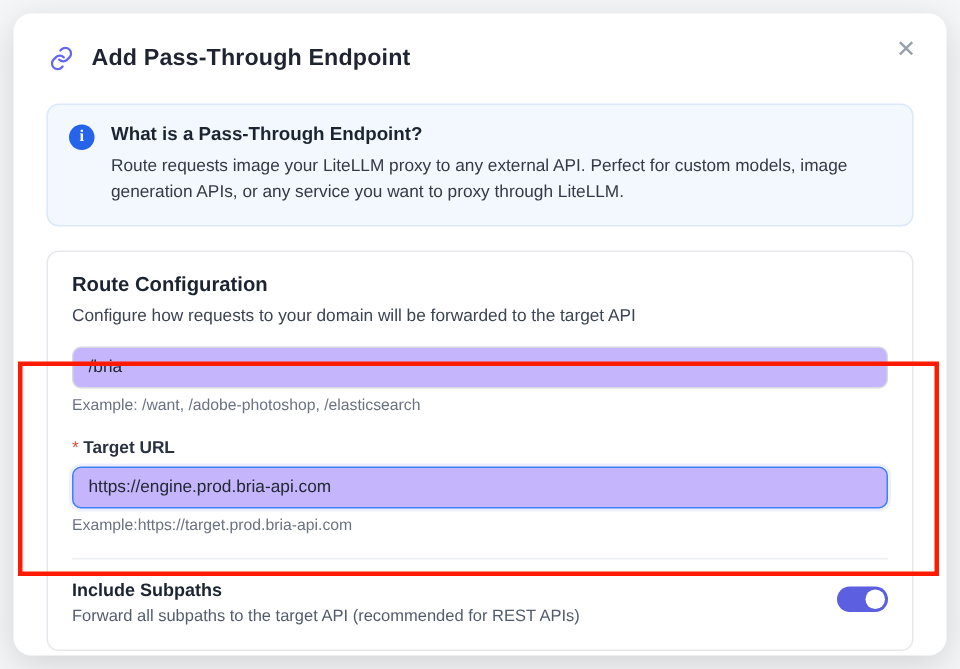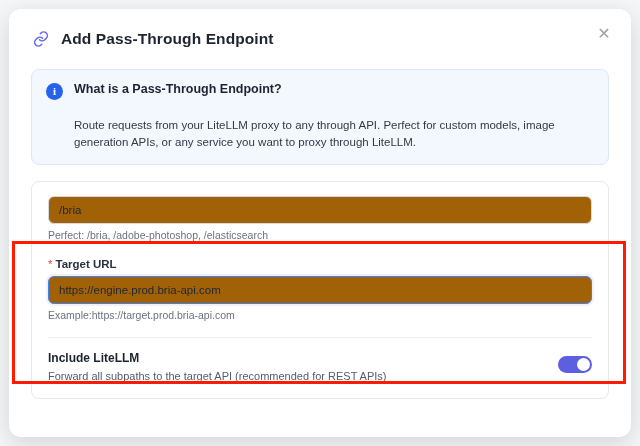--- a/index.html
+++ b/index.html
@@ -86,21 +86,21 @@
     font-weight: bold;
     line-height: 17px;
     text-align: center;
     font-family: "Liberation Serif", serif;
     margin-top: 1px;
   }
   .info-title {
     font-size: 12.5px;
     font-weight: bold;
     color: #1b2430;
-    margin-bottom: 21px;
+    margin-bottom: 7px;
   }
   .info-text {
     font-size: 11.5px;
     color: #333a46;
     line-height: 1.45;
     max-width: 530px;
   }
   .section {
     margin-top: 16px;
     border: 1px solid #e6e8ec;
@@ -135,21 +135,21 @@
   }
   .input {
     width: 100%;
     height: 28px;
     box-sizing: border-box;
     border: 1px solid #d6d9e0;
     border-radius: 6px;
     padding: 0 10px;
     font-size: 11.5px;
     color: #222831;
-    background: #a16207;
+    background: #c4b5fd;
     outline: none;
     font-family: "Liberation Sans", sans-serif;
   }
   .input.focused {
     border: 1px solid #3b82f6;
     box-shadow: 0 0 0 2px rgba(99,102,241,0.10);
   }
   .hint {
     font-size: 10.5px;
     color: #6b7280;
@@ -222,46 +222,48 @@
       <span class="modal-title">Add Pass-Through Endpoint</span>
       <span class="close-btn">✕</span>
     </div>
 
     <div class="body">
 
       <div class="info-card">
         <div class="info-icon">i</div>
         <div>
           <div class="info-title">What is a Pass-Through Endpoint?</div>
-          <div class="info-text">Route requests from your LiteLLM proxy to any through API. Perfect for custom models, image generation APIs, or any service you want to proxy through LiteLLM.</div>
+          <div class="info-text">Route requests image your LiteLLM proxy to any external API. Perfect for custom models, image generation APIs, or any service you want to proxy through LiteLLM.</div>
         </div>
       </div>
 
       <div class="section">
+        <div class="section-title">Route Configuration</div>
+        <div class="section-sub">Configure how requests to your domain will be forwarded to the target API</div>
 
         <div class="field">
           <input class="input" type="text" value="/bria" style="">
-          <div class="hint">Perfect: /bria, /adobe-photoshop, /elasticsearch</div>
+          <div class="hint">Example: /want, /adobe-photoshop, /elasticsearch</div>
         </div>
 
         <div class="field-gap"></div>
 
         <div class="field">
           <div class="field-label">
             <span class="req">*</span><span>Target URL</span>
           </div>
           <input class="input focused" type="text" value="https://engine.prod.bria-api.com" style="">
           <div class="hint">Example:https://target.prod.bria-api.com</div>
         </div>
 
         <div class="divider"></div>
 
         <div class="subpath-row">
           <div>
-            <div class="subpath-title">Include LiteLLM</div>
+            <div class="subpath-title">Include Subpaths</div>
             <div class="subpath-sub">Forward all subpaths to the target API (recommended for REST APIs)</div>
           </div>
           <div class="toggle">
             <div class="knob"></div>
           </div>
         </div>
       </div>
 
     </div>
   </div>

